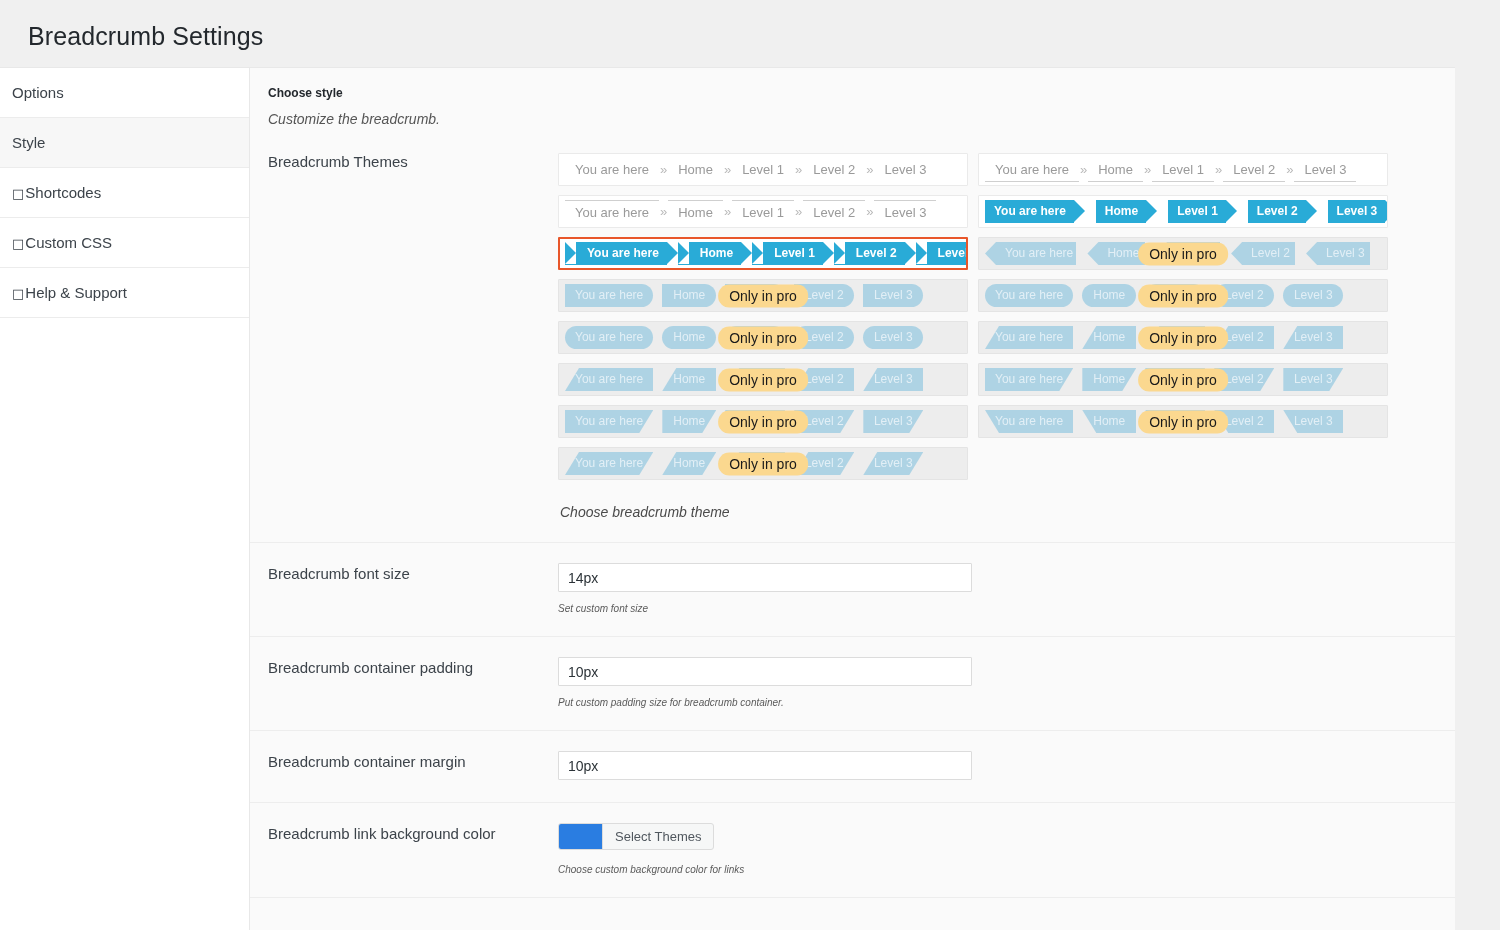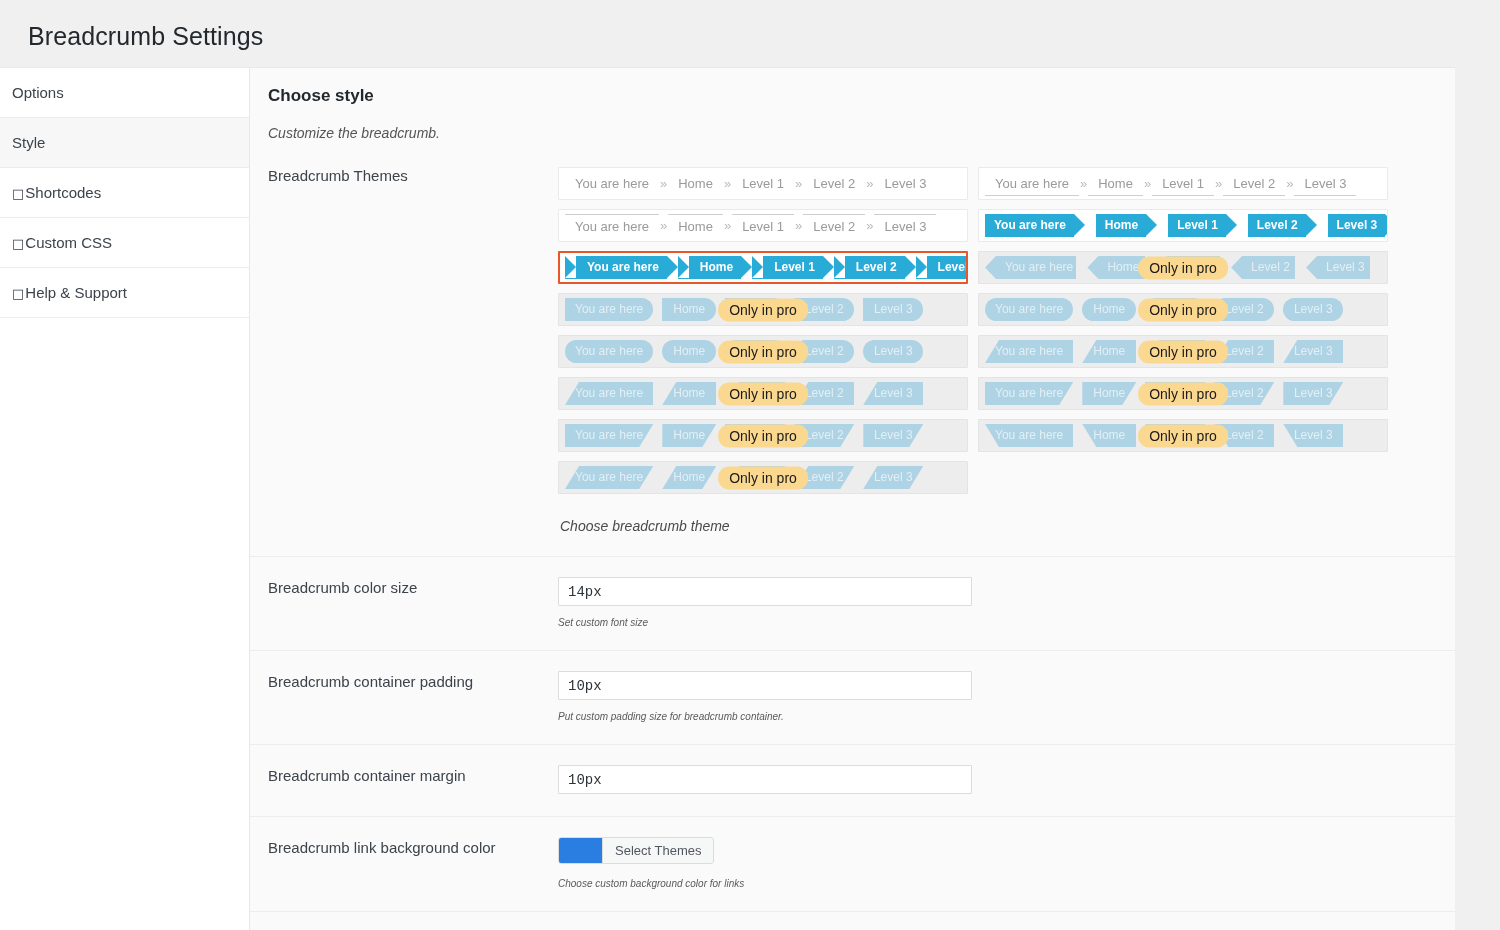--- a/index.html
+++ b/index.html
@@ -46,22 +46,22 @@
   .content {
     flex: 0 0 1205px;
     width: 1205px;
     background: #fafafa;
     border-top: 1px solid #e8e8e8;
     min-height: 872px;
     padding: 0;
   }
   .section-head { padding: 18px 0 0 18px; }
   .section-head h2 {
-    margin: 0 0 19px 0;
-    font-size: 17px;
+    margin: 0 0 11px 0;
+    font-size: 12px;
     font-weight: bold;
     color: #23282d;
   }
   .section-head .sub {
     font-size: 14px;
     font-style: italic;
     color: #555;
   }
   .field-row {
     display: flex;
@@ -83,21 +83,21 @@
     font-size: 10px;
     font-style: italic;
     color: #5a5a5a;
     margin-top: 11px;
   }
   .txt-input {
     width: 414px;
     height: 29px;
     border: 1px solid #dcdcdc;
     background: #fff;
-    font-family: Liberation Mono, monospace;
+    font-family: Liberation Sans, sans-serif;
     font-size: 14px;
     color: #2c3338;
     padding: 0 9px;
     border-radius: 1px;
     outline: none;
   }
   
   .color-btn {
     display: inline-flex;
     align-items: stretch;
@@ -415,21 +415,21 @@
               </div>
               <div class="theme-card" style="visibility: hidden;"></div>
             </div>
         </div>
         <div class="themes-hint">Choose breadcrumb theme</div>
       </div>
     </div>
 
     <div id="fields">
         <div class="field-row">
-          <div class="field-label">Breadcrumb color size</div>
+          <div class="field-label">Breadcrumb font size</div>
           <div class="field-ctrl"><input type="text" class="txt-input" value="14px" style=""><div class="hint">Set custom font size</div></div>
         </div>
         <div class="field-row">
           <div class="field-label">Breadcrumb container padding</div>
           <div class="field-ctrl"><input type="text" class="txt-input" value="10px" style=""><div class="hint">Put custom padding size for breadcrumb container.</div></div>
         </div>
         <div class="field-row">
           <div class="field-label">Breadcrumb container margin</div>
           <div class="field-ctrl"><input type="text" class="txt-input" value="10px" style=""></div>
         </div>

